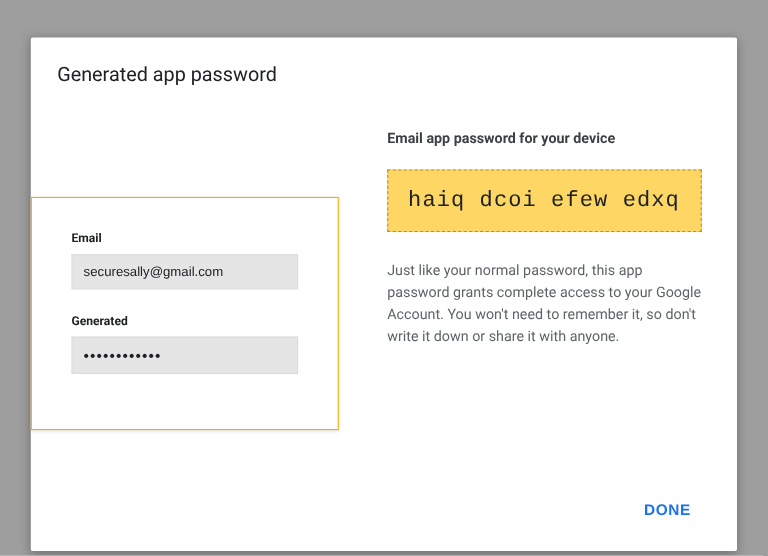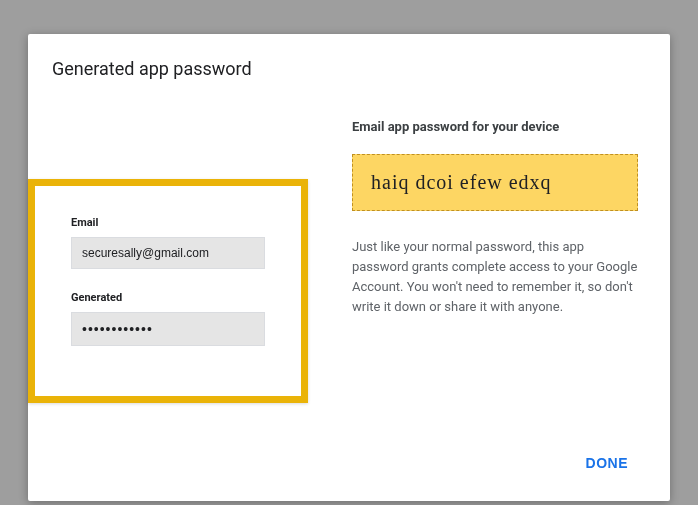--- a/index.html
+++ b/index.html
@@ -43,21 +43,21 @@
     .content {
       display: flex;
       gap: 40px;
     }
     .left-panel {
       width: 260px;
       flex-shrink: 0;
     }
     .device-card {
       background: #fff;
-      border: 7px solid #eab308;
+      border: 1px solid #eab308;
       box-shadow: 0 1px 3px rgba(0,0,0,0.15);
       padding: 30px 36px 50px 36px;
       margin-top: 60px;
       margin-left: -24px;
       width: 280px;
     }
     .field-label {
       font-size: 11px;
       font-weight: 700;
       color: #202124;
@@ -87,21 +87,21 @@
     .section-heading {
       font-size: 13px;
       font-weight: 700;
       color: #3c4043;
       margin-bottom: 20px;
     }
     .password-box {
       background: #fdd663;
       border: 1px dashed #c09020;
       padding: 16px 18px;
-      font-family: Liberation Serif, serif;
+      font-family: Liberation Mono, monospace;
       font-size: 20px;
       color: #202124;
       letter-spacing: 1px;
       margin-bottom: 26px;
       white-space: nowrap;
     }
     .instruction-heading {
       font-size: 13px;
       font-weight: 700;
       color: #3c4043;

